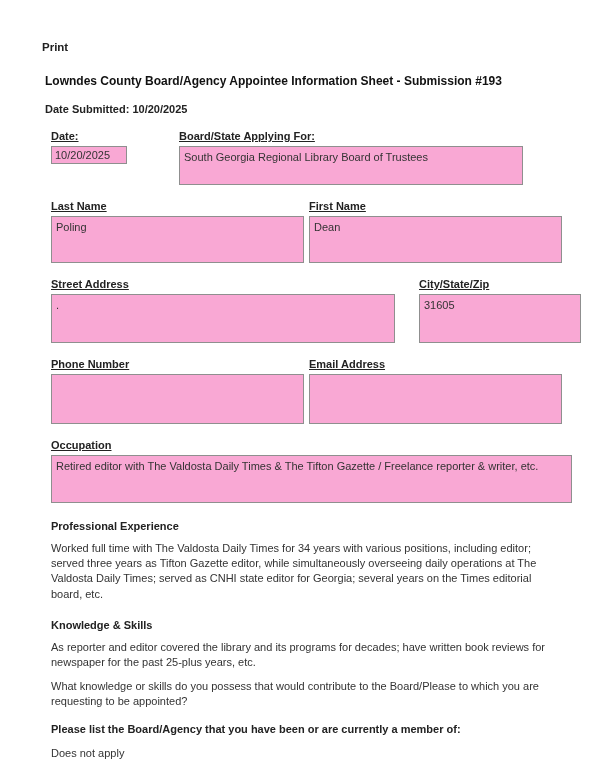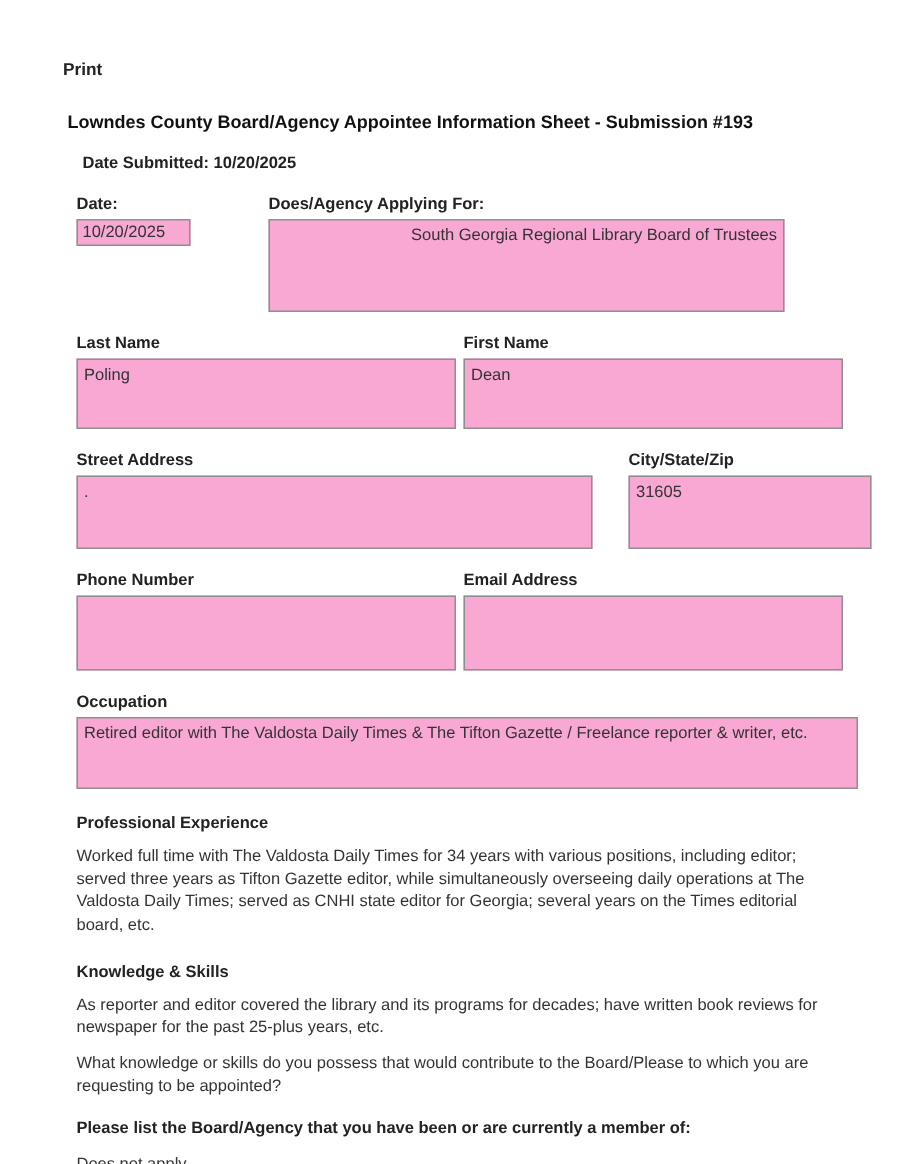--- a/index.html
+++ b/index.html
@@ -26,33 +26,34 @@
     font-size: 12px;
     color: #111;
     margin-top: 19px;
     margin-left: 3px;
   }
   .date-submitted {
     font-weight: bold;
     font-size: 11px;
     color: #222;
     margin-top: 15px;
-    margin-left: 13px;
+    margin-left: 3px;
   }
 
   .form { margin-left: 9px; width: 521px; }
 
   .row { display: flex; margin-top: 15px; }
   .col { display: flex; flex-direction: column; }
 
   .field-label {
     font-weight: bold;
     font-size: 11px;
     color: #222;
     margin-bottom: 4px;
+    text-decoration: underline;
   }
   .box, textarea.box {
     border: 1px solid #8f8f8f;
     background: #f9a8d4;
     font-family: "Liberation Sans", sans-serif;
     font-size: 11px;
     color: #333;
     padding: 3px 4px;
     resize: none;
     overflow: hidden;
@@ -63,21 +64,21 @@
     font-family: "Liberation Sans", sans-serif;
     font-size: 11px;
     color: #333;
     padding: 1px 3px;
   }
 
   
   .col-date { width: 128px; }
   .date-input { width: 76px; height: 18px; }
   .col-board { width: 344px; }
-  .board-box { width: 344px; height: 62px; text-align: right; }
+  .board-box { width: 344px; height: 39px; }
 
   .col-last, .col-phone { width: 253px; margin-right: 5px; }
   .col-first, .col-email { width: 253px; }
   .name-box { width: 253px; height: 47px; }
   .contact-box { width: 253px; height: 50px; }
 
   .col-street { width: 344px; }
   .street-box { width: 344px; height: 49px; }
   .col-city { width: 162px; padding-left: 24px; }
   .city-box { width: 162px; height: 49px; }
@@ -121,21 +122,21 @@
   <div class="date-submitted">Date Submitted: 10/20/2025</div>
 
   <div class="form">
 
     <div class="row">
       <div class="col col-date">
         <span class="field-label">Date:</span>
         <input class="box date-input" type="text" value="10/20/2025" style="">
       </div>
       <div class="col col-board">
-        <span class="field-label">Does/Agency Applying For:</span>
+        <span class="field-label">Board/State Applying For:</span>
         <textarea class="box board-box" style="">South Georgia Regional Library Board of Trustees</textarea>
       </div>
     </div>
 
     <div class="row">
       <div class="col col-last">
         <span class="field-label">Last Name</span>
         <textarea class="box name-box" style="">Poling</textarea>
       </div>
       <div class="col col-first">

